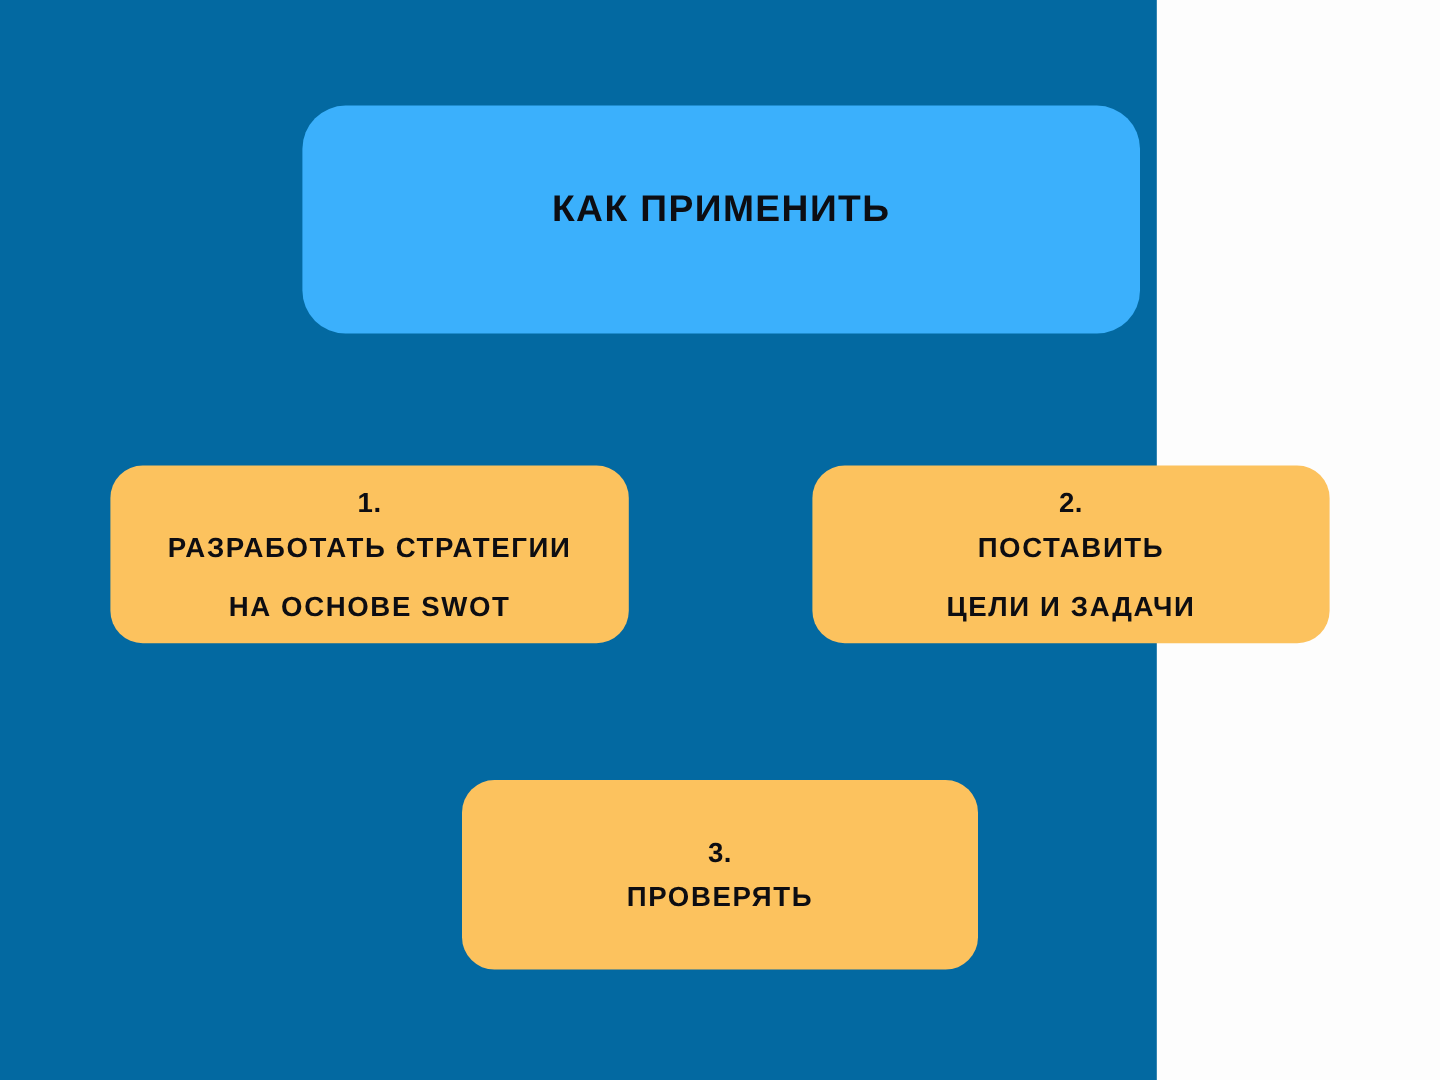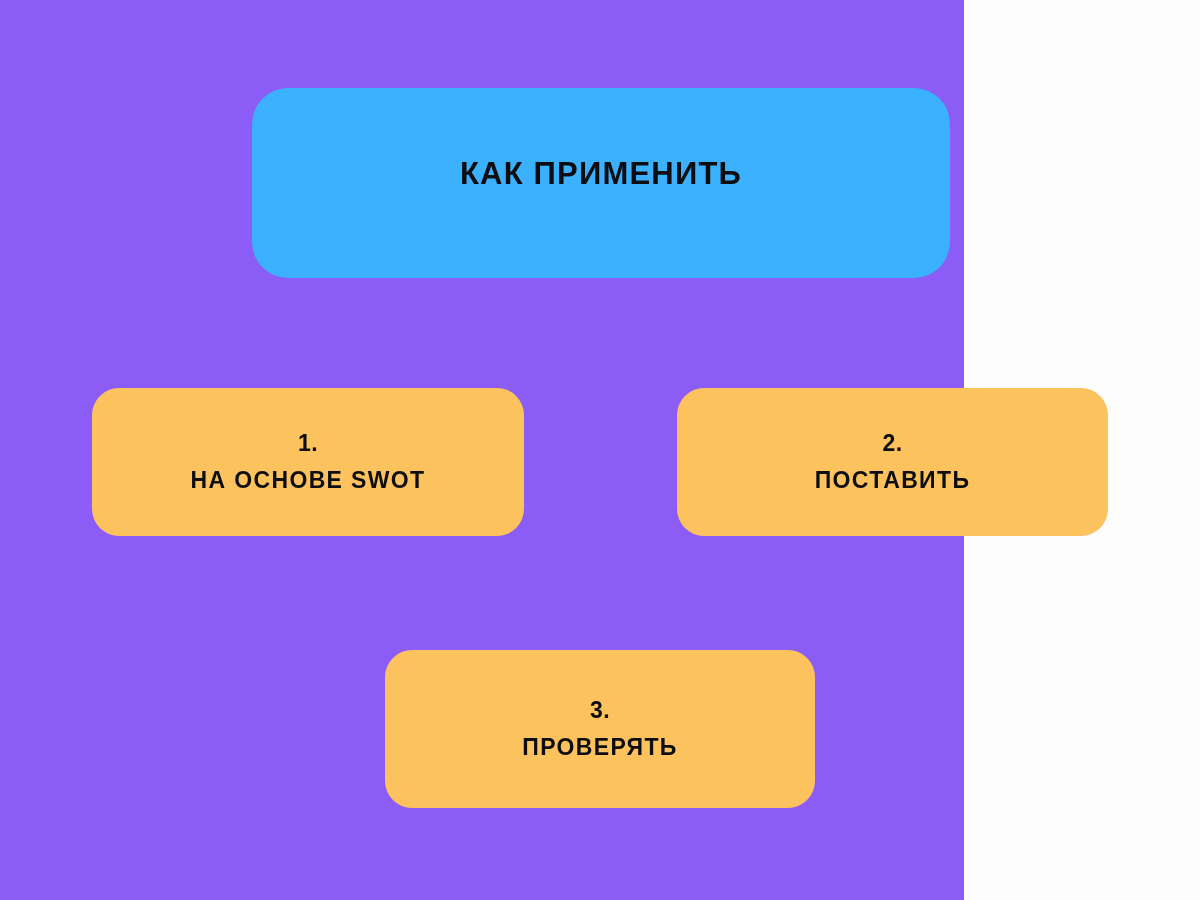--- a/index.html
+++ b/index.html
@@ -12,21 +12,21 @@
     height: 900px;
     background: #fdfdfd;
     font-family: "Liberation Sans", "DejaVu Sans", sans-serif;
     overflow: hidden;
   }
 
   #canvas {
     position: relative;
     width: 964px;
     height: 900px;
-    background: #8b5cf6;
+    background: #0369a1;
   }
 
   
   .node {
     position: absolute;
     box-sizing: border-box;
     display: flex;
     flex-direction: column;
     align-items: center;
     justify-content: center;
@@ -101,26 +101,28 @@
 <body>
 
 <div id="canvas">
 
   <div class="node" id="title-box">
     <div class="title-line l1">КАК ПРИМЕНИТЬ</div>
   </div>
 
   <div class="node step-box" id="step-box-1">
     <div class="step-number">1.</div>
+    <div class="step-line">РАЗРАБОТАТЬ СТРАТЕГИИ</div>
     <div class="step-line">НА ОСНОВЕ SWOT</div>
   </div>
 
   <div class="node step-box" id="step-box-2">
     <div class="step-number">2.</div>
     <div class="step-line">ПОСТАВИТЬ</div>
+    <div class="step-line">ЦЕЛИ И ЗАДАЧИ</div>
   </div>
 
   <div class="node step-box" id="step-box-3">
     <div class="step-number">3.</div>
     <div class="step-line">ПРОВЕРЯТЬ</div>
   </div>
 
 </div>
 
 </body></html>

